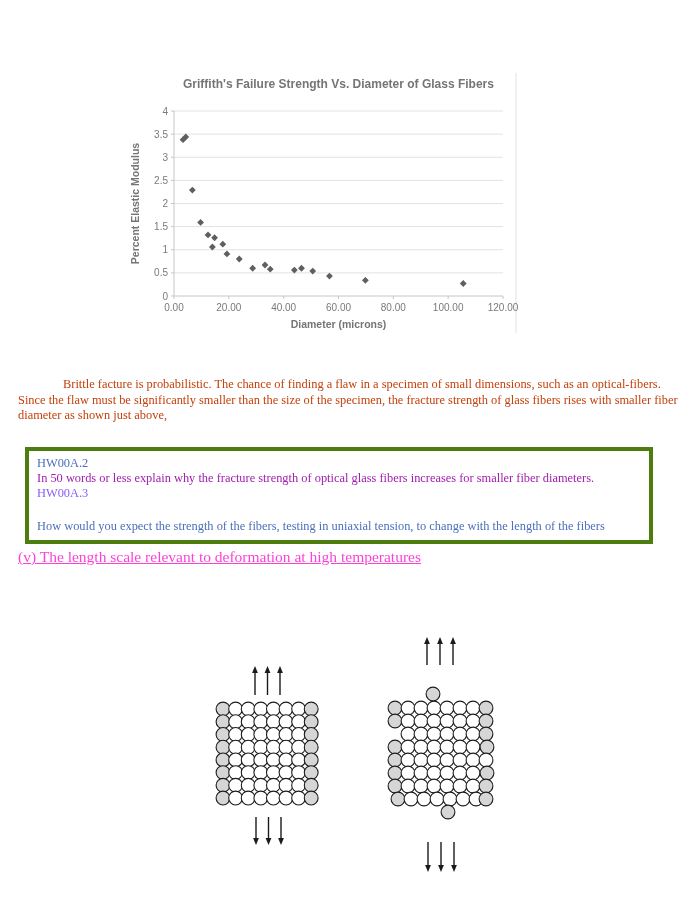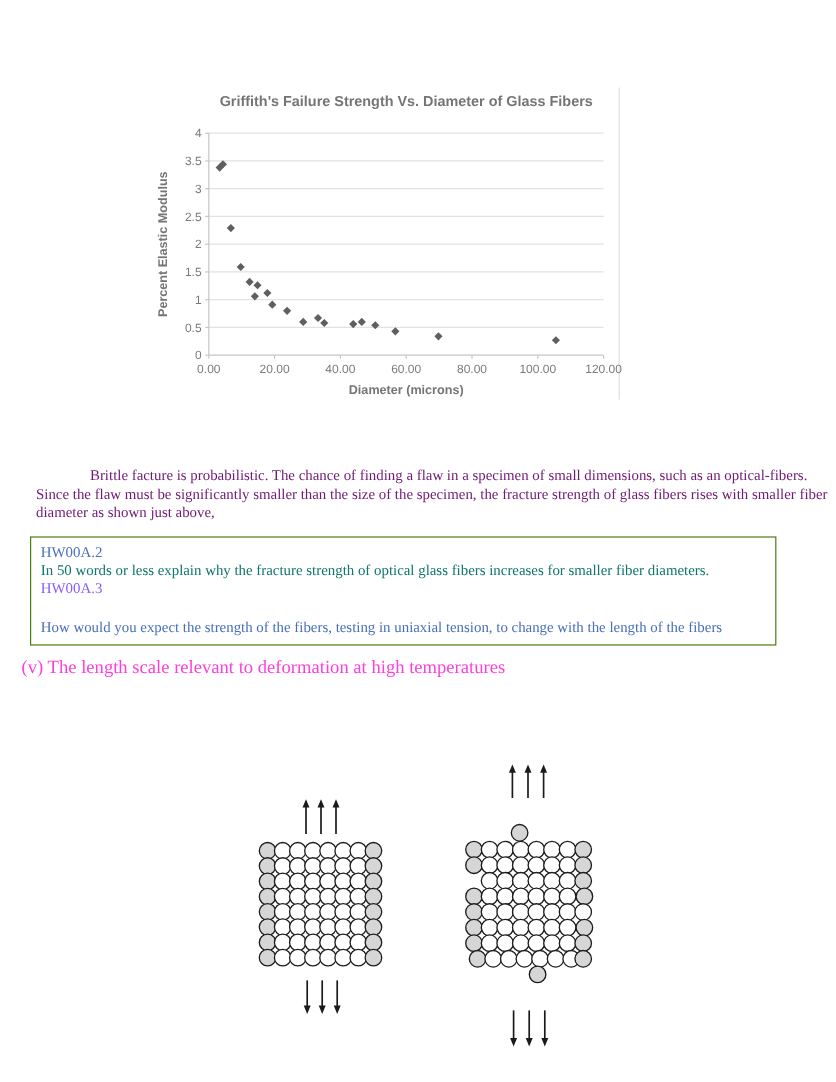--- a/index.html
+++ b/index.html
@@ -10,30 +10,30 @@
     font-family:"Liberation Serif", serif;
     color:#000;
     overflow:hidden;
   }
   .abs{position:absolute;}
   #chart-svg{position:absolute;left:100px;top:20px;}
   #diagram-svg{position:absolute;left:180px;top:620px;}
   .body-par{
     font-size:12.4px;
     line-height:15.6px;
-    margin:12px;
-    color:#701a75;
+    margin:0;
+    color:#c2410c;
   }
   #par-brittle{
     left:18px;top:377px;width:664px;
     text-indent:45px;
   }
   #hw-box{
     left:25px;top:447px;width:604px;
-    border:1px solid #4d7c0f;
+    border:4px solid #4d7c0f;
     padding:5px 8px 6px 8px;
   }
   .hw-line{
     font-size:12.4px;
     line-height:15.2px;
   }
   #section-heading{
     left:18px;top:548px;width:660px;
     font-size:15.5px;
     font-weight:400;
@@ -113,26 +113,26 @@
       <path d="M 212.72833333333332 247.625 L 216.12833333333333 251.025 L 212.72833333333332 254.425 L 209.32833333333332 251.025 Z" fill="#5f5f5f"></path>
       <path d="M 229.45250000000001 252.7125 L 232.85250000000002 256.1125 L 229.45250000000001 259.5125 L 226.0525 256.1125 Z" fill="#5f5f5f"></path>
       <path d="M 265.36833333333334 256.875 L 268.7683333333333 260.275 L 265.36833333333334 263.67499999999995 L 261.96833333333336 260.275 Z" fill="#5f5f5f"></path>
       <path d="M 363.24583333333334 260.1125 L 366.6458333333333 263.5125 L 363.24583333333334 266.91249999999997 L 359.84583333333336 263.5125 Z" fill="#5f5f5f"></path>
     </svg>
 
   <p id="par-brittle" class="abs body-par">Brittle facture is probabilistic. The chance of finding a flaw in a specimen of small dimensions, such as an optical-fibers. Since the flaw must be significantly smaller than the size of the specimen, the fracture strength of glass fibers rises with smaller fiber diameter as shown just above,</p>
 
   <div id="hw-box" class="abs">
     <div class="hw-line" style="color: rgb(74, 111, 186);">HW00A.2</div>
-    <div class="hw-line" style="color: #0f766e;">In 50 words or less explain why the fracture strength of optical glass fibers increases for smaller fiber diameters.</div>
+    <div class="hw-line" style="color: #a21caf;">In 50 words or less explain why the fracture strength of optical glass fibers increases for smaller fiber diameters.</div>
     <div class="hw-line" style="color: #8b5cf6;">HW00A.3</div>
     <div class="hw-line" style="color: rgb(74, 111, 186); margin-top: 17px;">How would you expect the strength of the fibers, testing in uniaxial tension, to change with the length of the fibers</div>
   </div>
 
-  <h2 id="section-heading" class="abs" style="color: rgb(255, 63, 216);">(v) The length scale relevant to deformation at high temperatures</h2>
+  <h2 id="section-heading" class="abs" style="color: rgb(255, 63, 216); text-decoration: underline;">(v) The length scale relevant to deformation at high temperatures</h2>
 
 
   <svg id="diagram-svg" width="340" height="270">
       <circle cx="43" cy="89" r="6.9" fill="#d6d6d6" stroke="#1c1c1c" stroke-width="1.1"></circle>
       <circle cx="55.6" cy="89" r="6.9" fill="#ffffff" stroke="#1c1c1c" stroke-width="1.1"></circle>
       <circle cx="68.2" cy="89" r="6.9" fill="#ffffff" stroke="#1c1c1c" stroke-width="1.1"></circle>
       <circle cx="80.8" cy="89" r="6.9" fill="#ffffff" stroke="#1c1c1c" stroke-width="1.1"></circle>
       <circle cx="93.4" cy="89" r="6.9" fill="#ffffff" stroke="#1c1c1c" stroke-width="1.1"></circle>
       <circle cx="106" cy="89" r="6.9" fill="#ffffff" stroke="#1c1c1c" stroke-width="1.1"></circle>
       <circle cx="118.6" cy="89" r="6.9" fill="#ffffff" stroke="#1c1c1c" stroke-width="1.1"></circle>

